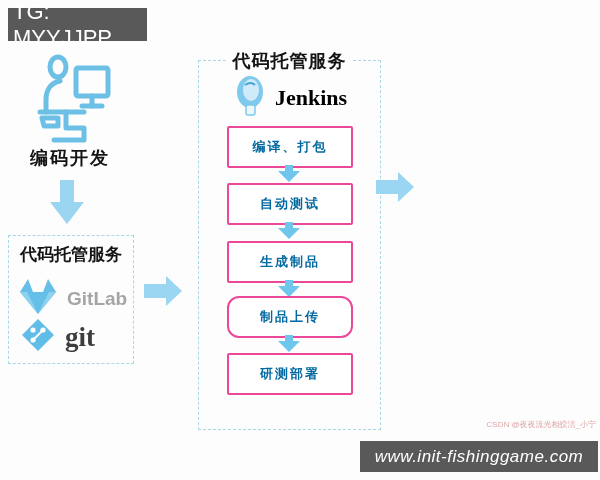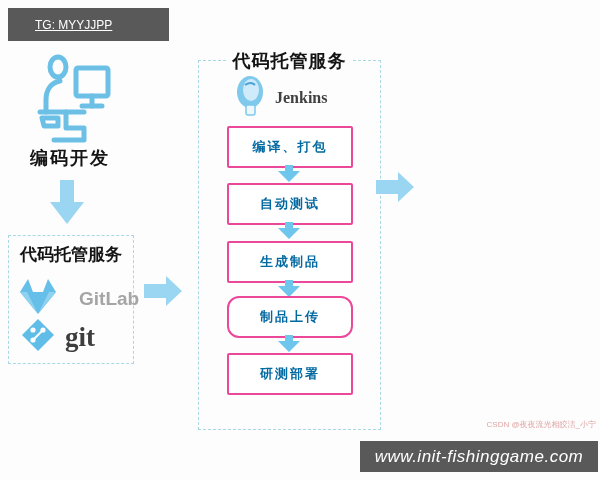--- a/index.html
+++ b/index.html
@@ -1,35 +1,35 @@
 <!DOCTYPE html>
 <html><head>
 <meta charset="utf-8">
 <style>
   html,body{margin:0;padding:0;background:#fff;}
   .canvas{position:relative;width:600px;height:480px;background:#fdfdfd;overflow:hidden;
           font-family:"Liberation Serif","DejaVu Serif",serif;color:#1f1f1f;}
   .badge{position:absolute;background:#595959;color:#fff;display:flex;align-items:center;
          font-family:"Liberation Sans","DejaVu Sans",sans-serif;}
-  .badge-top{left:8px;top:8px;width:134px;height:33px;font-size:12px;padding-left:27px;text-decoration:underline;}
+  .badge-top{left:8px;top:8px;width:134px;height:33px;font-size:22px;padding-left:5px;}
   .badge-bottom{left:360px;top:441px;width:238px;height:31px;font-size:17px;justify-content:center;letter-spacing:0.5px;font-style:italic;}
   .dashed-box{position:absolute;border:1px dashed #a8d8e4;background:transparent;}
   .box-title-on-border{position:absolute;top:-12px;left:50%;transform:translateX(-50%);
          background:#fdfdfd;padding:0 6px;font-weight:bold;font-size:18px;white-space:nowrap;color:#141414;letter-spacing:1px;}
   .box-title-inside{position:absolute;top:7px;left:0;right:0;text-align:center;
          font-weight:bold;font-size:17px;white-space:nowrap;color:#141414;}
   .step-box{position:absolute;border:2px solid #ec4899;border-radius:2px;background:#fff;
          display:flex;align-items:center;justify-content:center;
          font-size:13px;font-weight:bold;color:#0369a1;letter-spacing:2px;}
   .arrow{position:absolute;line-height:0;}
   .logo-row{position:absolute;display:flex;align-items:center;}
   .gitlab-text{font-family:"Liberation Sans","DejaVu Sans",sans-serif;font-weight:bold;
-         font-size:19px;color:#a5a5a5;margin-left:20px;}
+         font-size:19px;color:#a5a5a5;margin-left:8px;}
   .git-text{font-weight:bold;font-size:27px;color:#3d3d3d;margin-left:10px;}
-  .jenkins-text{font-weight:bold;font-size:16px;color:#404040;margin-left:8px;}
+  .jenkins-text{font-weight:bold;font-size:22px;color:#000000;margin-left:8px;}
   .dev-label{position:absolute;left:18px;top:146px;width:104px;text-align:center;
          font-size:18px;font-weight:bold;color:#141414;letter-spacing:2px;}
   .watermark{position:absolute;left:468px;top:419px;width:128px;text-align:right;
          font-size:8px;color:#e0a6a6;font-family:"Liberation Sans","DejaVu Sans",sans-serif;}
 </style>
 </head>
 <body>
 
 <div class="canvas">
 

